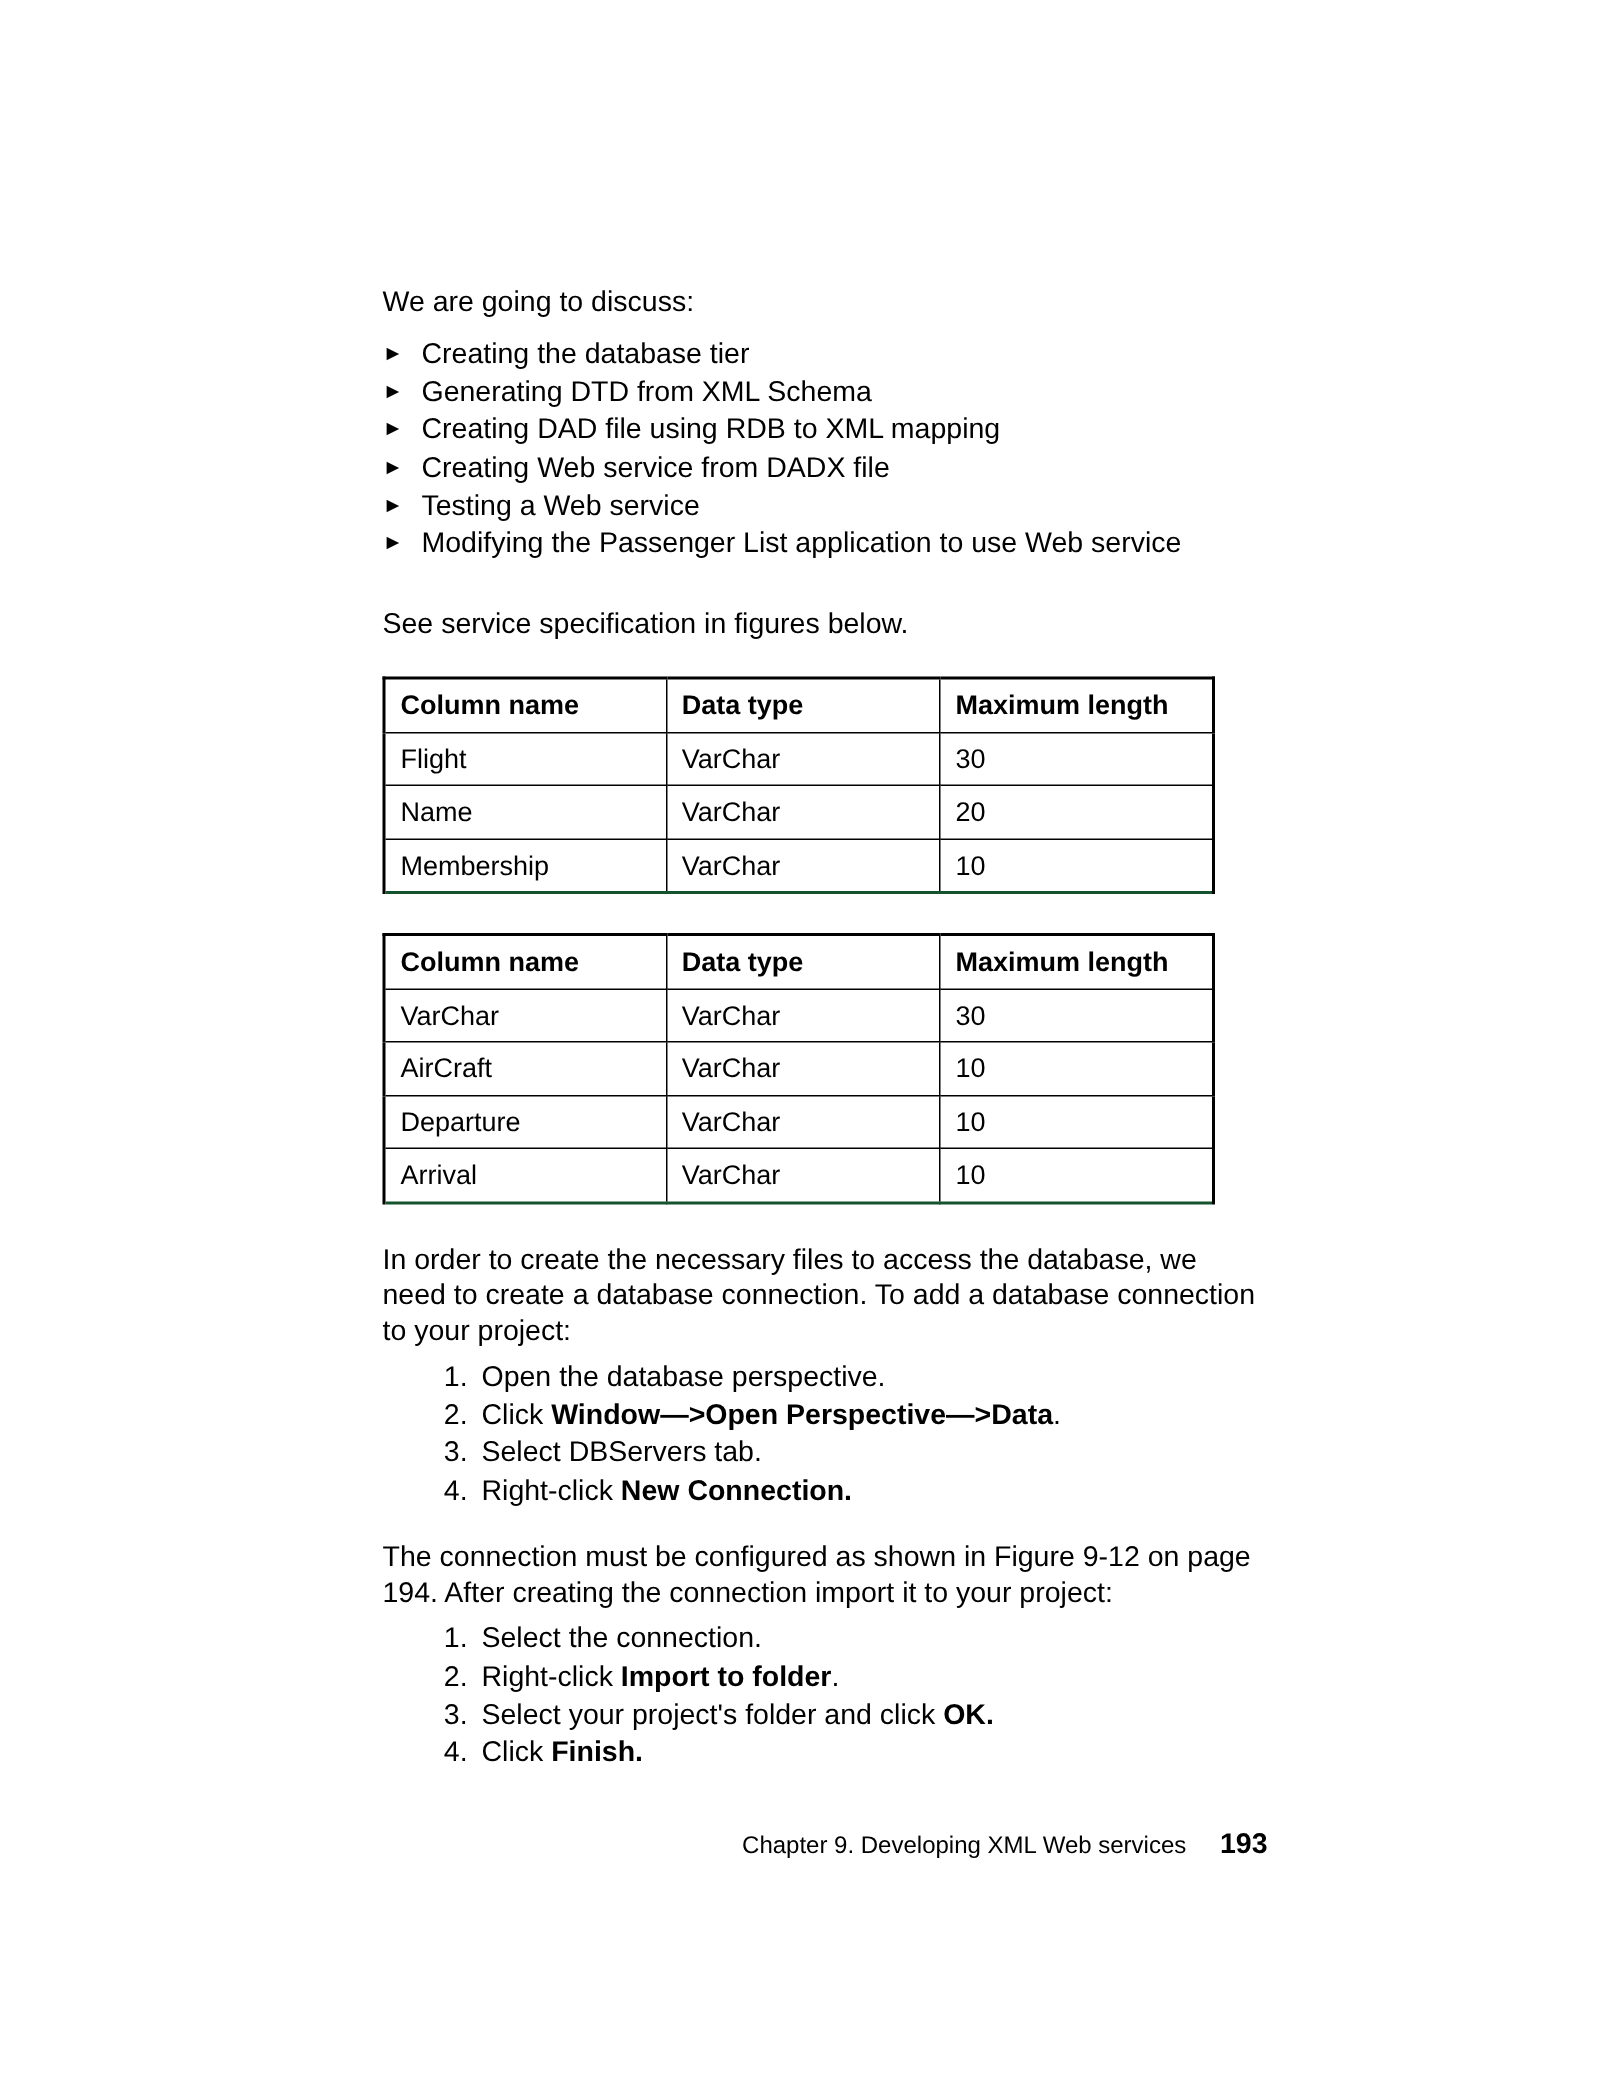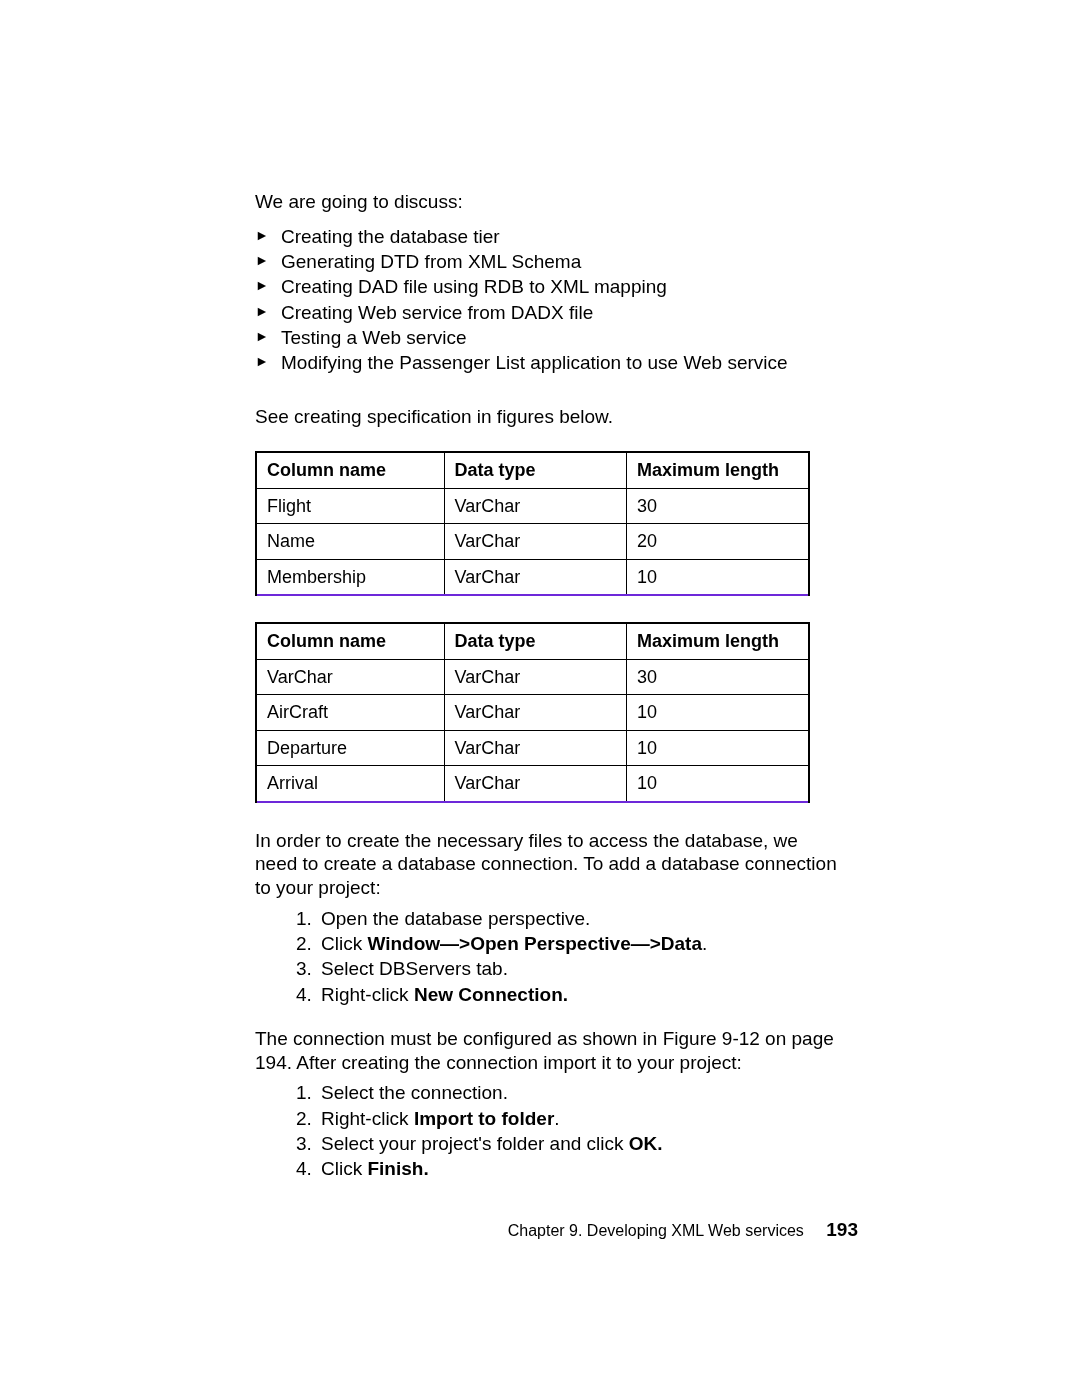--- a/index.html
+++ b/index.html
@@ -61,36 +61,36 @@
     padding: 6px 10px;
     text-align: left;
     vertical-align: middle;
     font-weight: normal;
   }
   table.spec thead th {
     font-weight: bold;
     border-top: 2px solid #000;
   }
   table.spec thead tr { border-top: 2px solid #000; }
-  table.spec { border-top: 2px solid #000; border-bottom: 2px solid #6d28d9; }
+  table.spec { border-top: 2px solid #000; border-bottom: 2px solid #14532d; }
   table.spec th:first-child, table.spec td:first-child { border-left: 2px solid #000; width: 34%; }
   table.spec th:last-child,  table.spec td:last-child  { border-right: 2px solid #000; width: 33%; }
   ol.steps {
     margin: 4px 0 20px 0;
     padding-left: 26px;
   }
   ol.steps li {
     padding-left: 4px;
     line-height: 1.33;
     margin-left: 36px;
   }
   .footer {
     position: absolute;
     bottom: 110px;
-    right: 222px;
+    right: 235px;
     font-size: 16px;
   }
   .footer .pnum {
     font-weight: bold;
     margin-left: 18px;
     font-size: 19px;
   }
   b { font-weight: bold; }
 </style>
 </head>
@@ -105,21 +105,21 @@
       <li>Generating DTD from XML Schema</li>
       <li>Creating DAD file using RDB to XML mapping</li>
       <li>Creating Web service from DADX file</li>
       <li>Testing a Web service</li>
       <li>Modifying the Passenger List application to use Web service</li>
     </ul>
   </div>
 
 
   <div class="body-indent">
-    <p class="para">See creating specification in figures below.</p>
+    <p class="para">See service specification in figures below.</p>
 
     <table class="spec">
       <thead>
         <tr>
           <th>Column name</th>
           <th>Data type</th>
           <th>Maximum length</th>
         </tr>
       </thead>
       <tbody>

